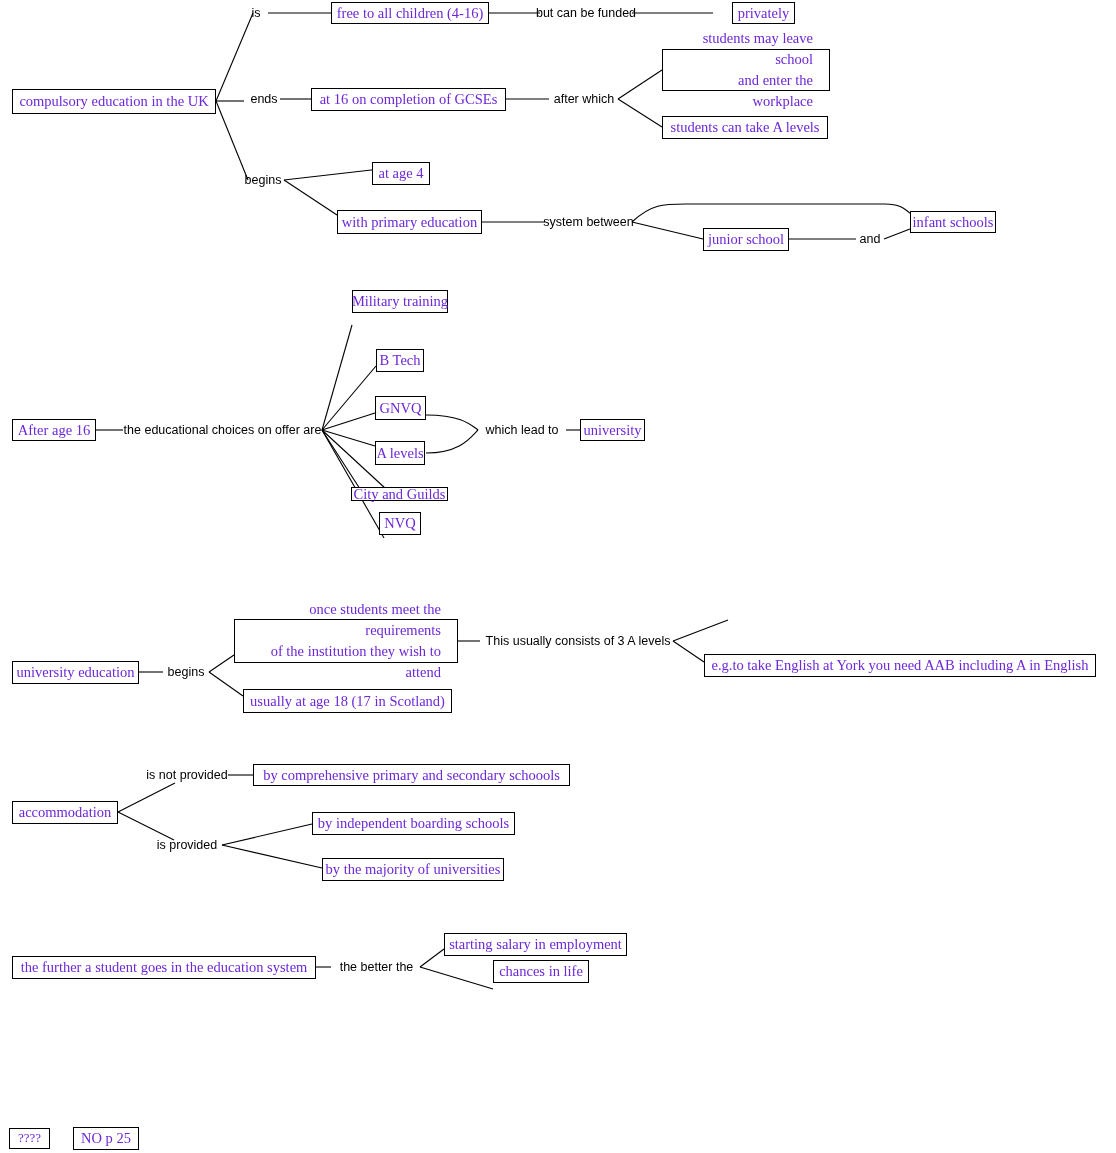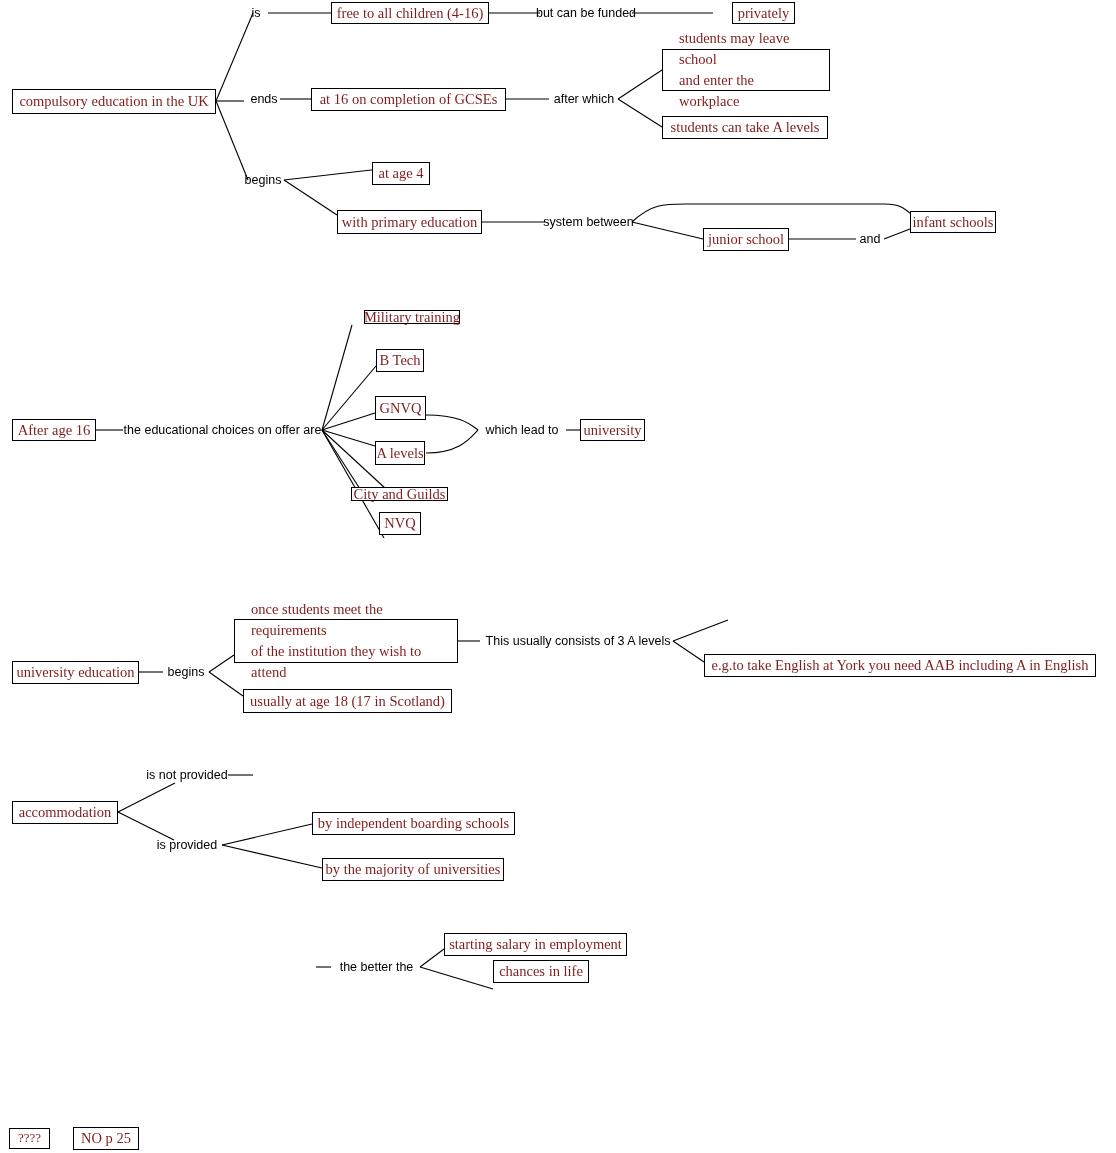--- a/index.html
+++ b/index.html
@@ -3,22 +3,22 @@
 <meta charset="utf-8">
 <style>
   html,body{margin:0;padding:0;background:#ffffff;}
   body{width:1116px;height:1153px;position:relative;overflow:hidden;
        font-family:"Liberation Serif","DejaVu Serif",serif;color:#000;}
   #canvas{position:absolute;left:0;top:0;width:1116px;height:1153px;}
   svg.wires{position:absolute;left:0;top:0;width:1116px;height:1153px;
             pointer-events:none;}
   .node{position:absolute;border:1px solid #000;background:#fff;
         font-family:"Liberation Serif","DejaVu Serif",serif;
-        font-size:14.5px;line-height:1.42;color:#7f1d1d;
-        box-sizing:border-box;text-align:left;
+        font-size:14.5px;line-height:1.42;color:#6d28d9;
+        box-sizing:border-box;text-align:right;
         display:flex;align-items:center;justify-content:center;
         padding:1px 16px;white-space:pre;}
   .node.two-line{white-space:pre-line;flex-direction:column;
                  justify-content:center;line-height:1.45;}
   .lbl{position:absolute;font-family:"Liberation Sans","DejaVu Sans",sans-serif;
        font-size:12.5px;color:#000;white-space:pre;
        display:flex;align-items:center;justify-content:center;
        box-sizing:border-box;}
 </style>
 </head>
@@ -121,21 +121,21 @@
   <div class="node" style="left:703px;top:228px;width:86px;height:23px;">junior school</div>
 
   <div class="lbl" style="left:856px;top:231px;width:28px;height:16px;">and</div>
 
   <div class="node" style="left:910px;top:211px;width:86px;height:22px;">infant schools</div>
 
   <div class="node" style="left:12px;top:419px;width:84px;height:22px;">After age 16</div>
 
   <div class="lbl" style="left:123px;top:422px;width:199px;height:16px;">the educational choices on offer are</div>
 
-  <div class="node" style="left:352px;top:310px;width:96px;height:14px;margin-left:12px;">Military training</div>
+  <div class="node" style="left:352px;top:290px;width:96px;height:23px;">Military training</div>
 
   <div class="node" style="left:376px;top:349px;width:48px;height:23px;">B Tech</div>
 
   <div class="node" style="left:375px;top:396px;width:51px;height:24px;">GNVQ</div>
 
   <div class="node" style="left:375px;top:441px;width:50px;height:24px;">A levels</div>
 
   <div class="node" style="left:351px;top:487px;width:97px;height:14px;">City and Guilds</div>
 
   <div class="node" style="left:379px;top:512px;width:42px;height:23px;">NVQ</div>
@@ -155,27 +155,29 @@
 
   <div class="lbl" style="left:483px;top:633px;width:190px;height:16px;">This usually consists of 3 A levels</div>
 
 
   <div class="node" style="left:704px;top:654px;width:392px;height:23px;">e.g.to take English at York you need AAB including A in English</div>
 
   <div class="node" style="left:12px;top:801px;width:106px;height:23px;">accommodation</div>
 
   <div class="lbl" style="left:146px;top:767px;width:82px;height:16px;">is not provided</div>
 
+  <div class="node" style="left:253px;top:764px;width:317px;height:22px;">by comprehensive primary and secondary schoools</div>
 
   <div class="lbl" style="left:152px;top:837px;width:70px;height:16px;">is provided</div>
 
   <div class="node" style="left:312px;top:812px;width:203px;height:23px;">by independent boarding schools</div>
 
   <div class="node" style="left:322px;top:858px;width:182px;height:23px;">by the majority of universities</div>
 
+  <div class="node" style="left:12px;top:956px;width:304px;height:23px;">the further a student goes in the education system</div>
 
   <div class="lbl" style="left:333px;top:959px;width:87px;height:16px;">the better the</div>
 
   <div class="node" style="left:444px;top:933px;width:183px;height:23px;">starting salary in employment</div>
 
   <div class="node" style="left:493px;top:960px;width:96px;height:23px;">chances in life</div>
 
   <div class="node" style="left:9px;top:1128px;width:41px;height:21px;font-size:13px;">????</div>
 
   <div class="node" style="left:73px;top:1127px;width:66px;height:23px;">NO p 25</div>

